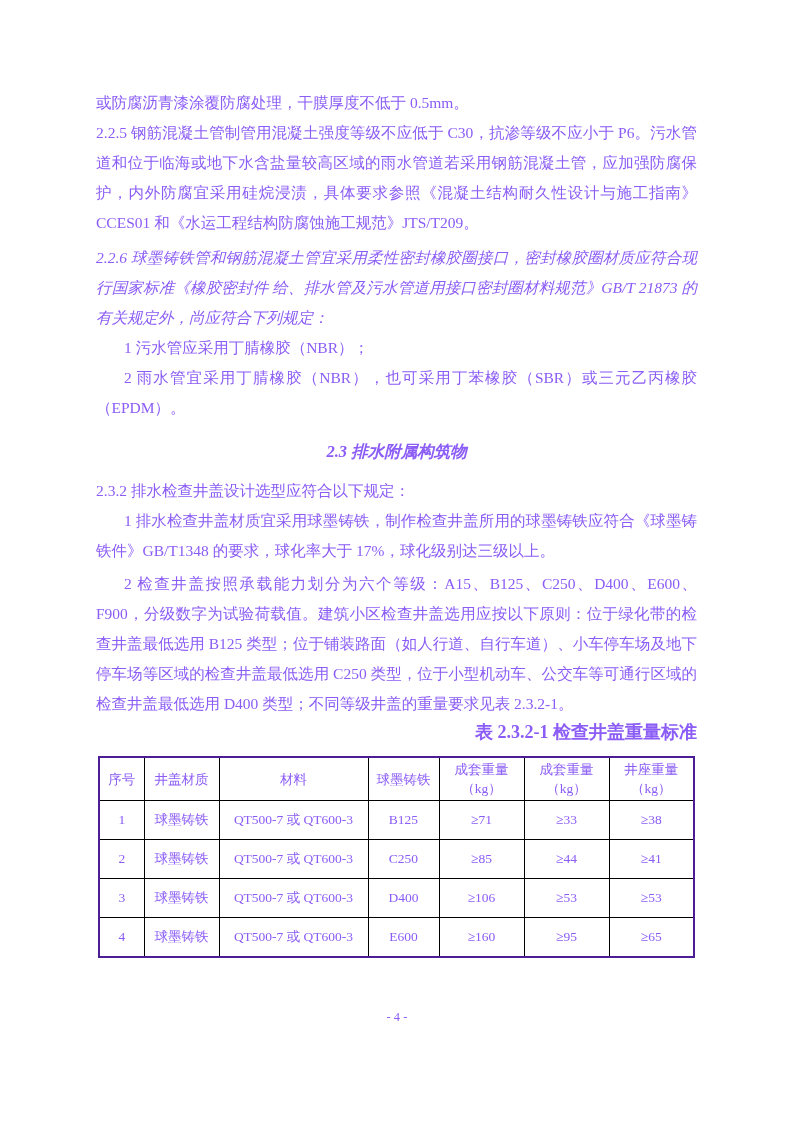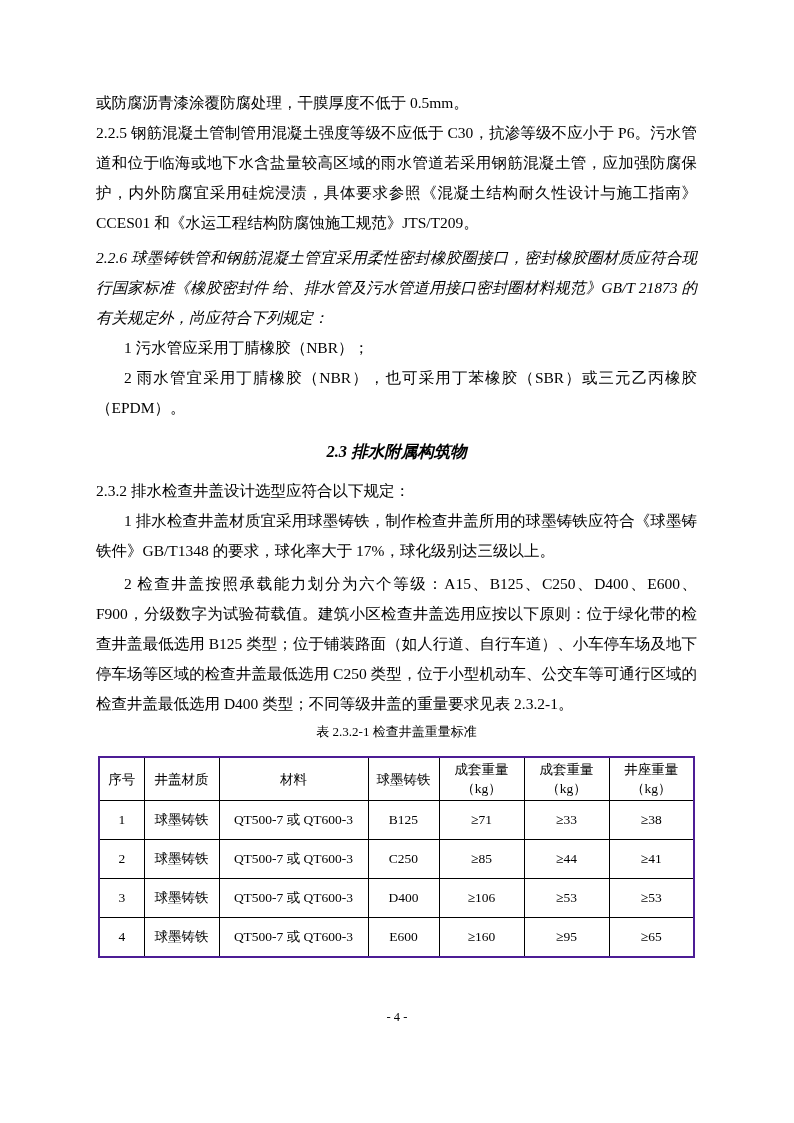--- a/index.html
+++ b/index.html
@@ -3,21 +3,21 @@
 <meta charset="utf-8">
 <style>
   html,body { margin:0; padding:0; background:#e9e9e9; }
   .page {
     position: relative;
     width: 794px;
     height: 1123px;
     margin: 0 auto;
     background: #ffffff;
     font-family: "Liberation Serif", "DejaVu Serif", serif;
-    color: #000000;
+    color: #8b5cf6;
     overflow: hidden;
   }
   .content {
     position: absolute;
     left: 96px;
     top: 88px;
     width: 601px;
   }
   p.t {
     margin: 0;
@@ -32,24 +32,24 @@
   h2.heading {
     margin: 14px 0 9px 0;
     font-size: 16.5px;
     font-weight: bold;
     line-height: 30px;
     text-align: center;
     font-style: italic;
   }
   p.caption {
     margin: 3px 0 14px 0;
-    font-size: 13px;
-    font-weight: normal;
+    font-size: 18px;
+    font-weight: bold;
     line-height: 20px;
-    text-align: center;
+    text-align: right;
   }
   table.wtable {
     table-layout: fixed;
     border-collapse: collapse;
     margin: 0 auto;
     width: 595px;
     border: 2px solid #4c1d95;
   }
   table.wtable th, table.wtable td {
     border: 1px solid #000000;

